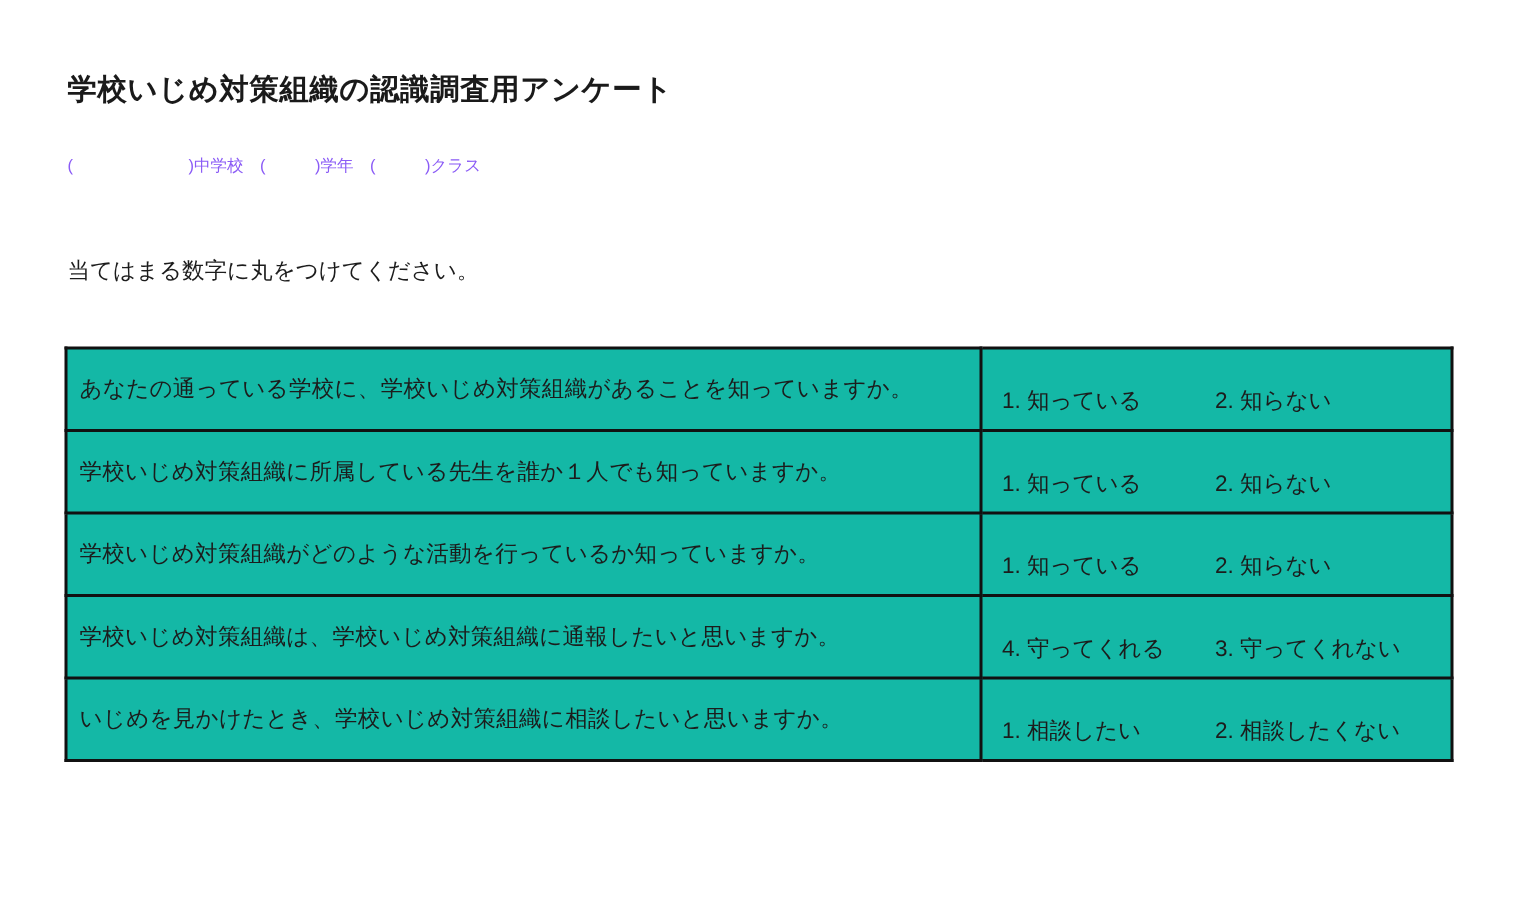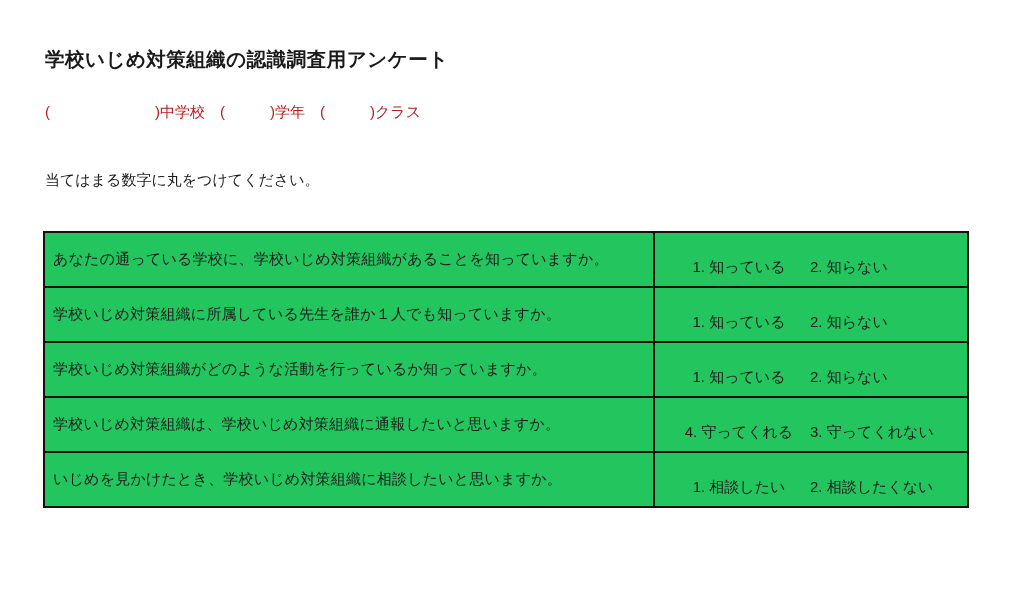--- a/index.html
+++ b/index.html
@@ -23,23 +23,23 @@
     top: 46px;
     font-size: 19.5px;
     font-weight: bold;
     letter-spacing: 0.5px;
     color: #1a1a1a;
   }
   .identity-line {
     position: absolute;
     left: 45px;
     top: 103px;
-    font-size: 15px;
+    font-size: 11px;
     white-space: pre;
-    color: #b91c1c;
+    color: #8b5cf6;
   }
   .instruction-line {
     position: absolute;
     left: 45px;
     top: 171px;
     font-size: 15px;
     color: #1c1c1c;
   }
   table.survey {
     position: absolute;
@@ -47,37 +47,36 @@
     top: 231px;
     border-collapse: collapse;
     table-layout: fixed;
   }
   table.survey td {
     border: 2px solid #111111;
     height: 55px;
     vertical-align: middle;
     font-size: 15px;
     color: #1c1c1c;
-    background: #22c55e;
+    background: #14b8a6;
   }
   td.q-cell {
     width: 610px;
     padding-left: 8px;
     padding-right: 4px;
     letter-spacing: 0.2px;
   }
   td.a-cell {
     width: 314px;
     padding-left: 13px;
     white-space: nowrap;
   }
   .opt-1 {
     display: inline-block;
     width: 142px;
-    text-align: center;
   }
   .opt-2 {
     display: inline-block;
     margin-top: 15px;
   }
 </style>
 </head>
 <body>
 
 <div class="doc">

